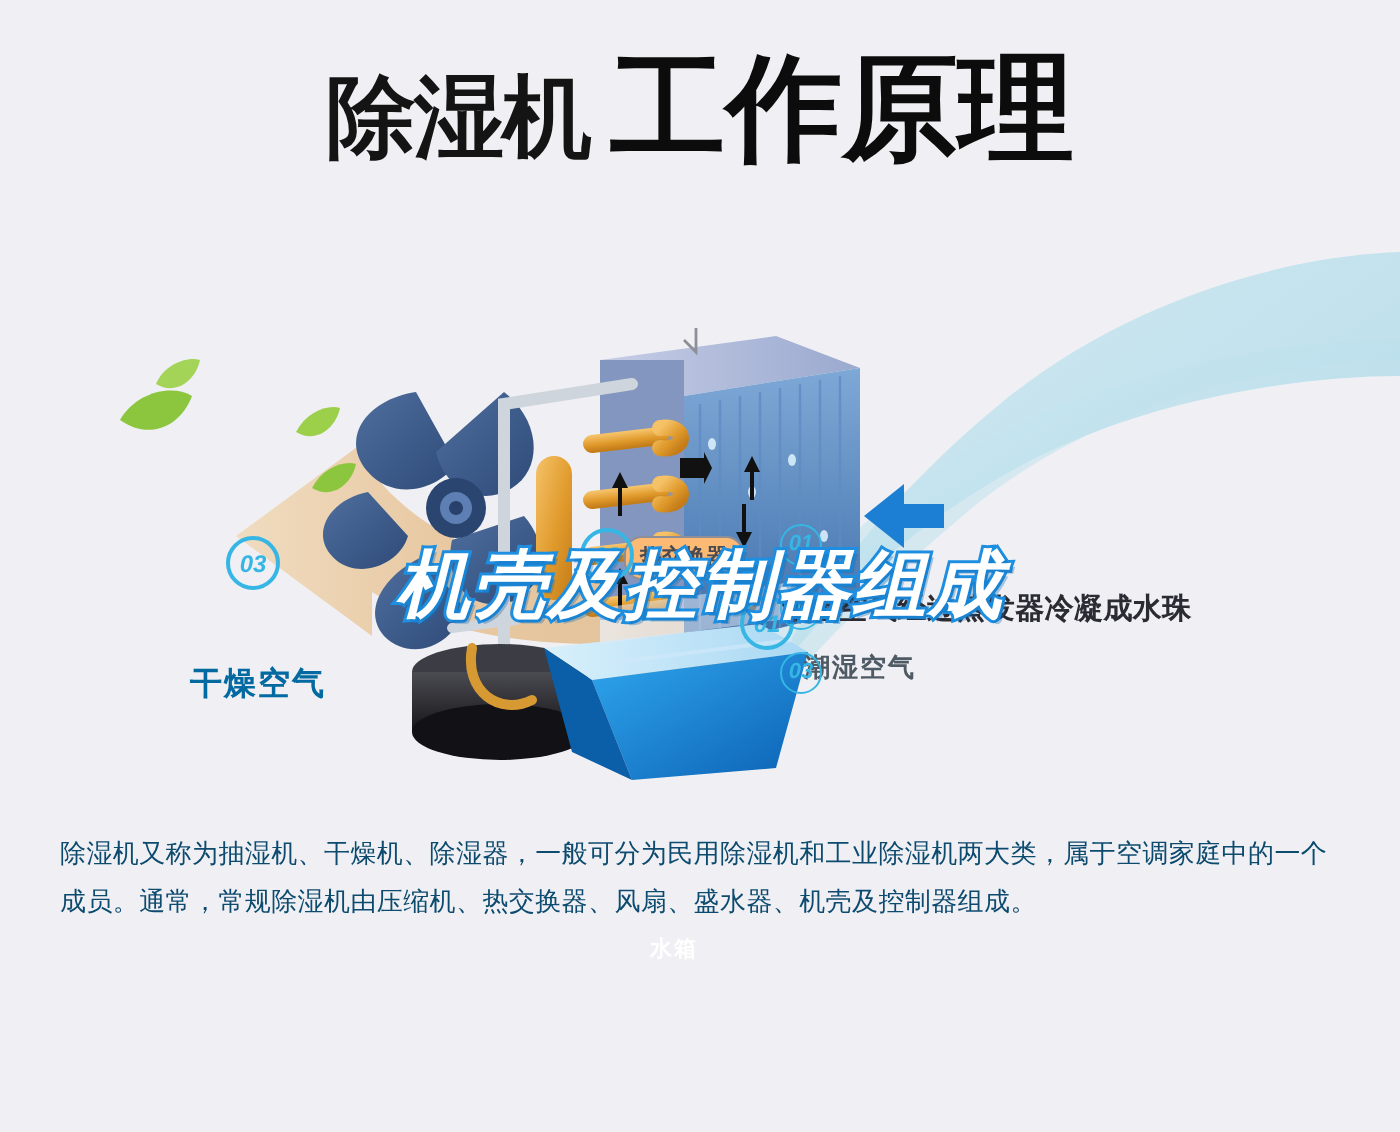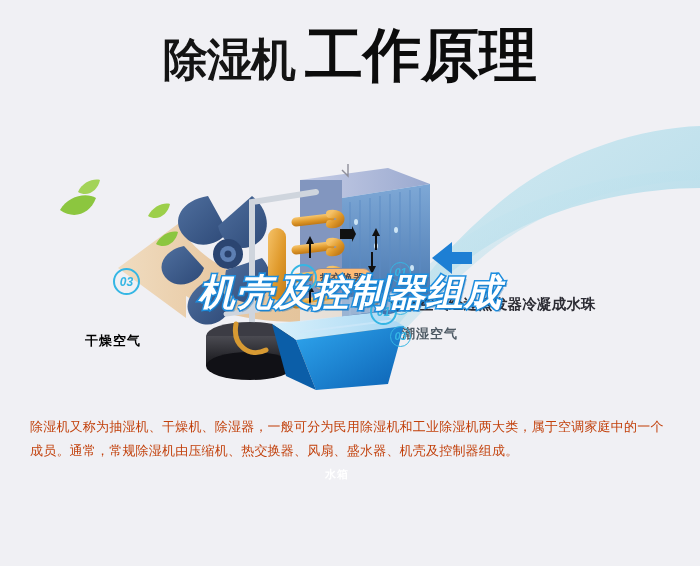--- a/index.html
+++ b/index.html
@@ -25,21 +25,21 @@
     font-size:58px;font-weight:bold;color:#0c0c0c;letter-spacing:0px;
     margin-left:10px;vertical-align:baseline;
   }
 
   
   .illus{position:absolute;left:0;top:118px;width:700px;height:280px;}
   .illus svg{display:block;}
 
   
   .lbl{position:absolute;font-weight:bold;white-space:nowrap;}
-  .lbl-dry{left:85px;top:214px;font-size:13px;color:#000000;letter-spacing:1px;}
+  .lbl-dry{left:95px;top:214px;font-size:16px;color:#0369a1;letter-spacing:1px;}
   .lbl-humid{left:402px;top:207px;font-size:13px;color:#4e5a64;letter-spacing:1px;}
   .lbl-tank{left:325px;top:349px;font-size:11px;color:#ffffff;letter-spacing:1px;}
   .lbl-hx{
     left:312px;top:150px;font-size:11px;color:#4a4a52;letter-spacing:0px;
     background:#fdba74;border:1.4px solid #8e8e99;border-radius:9px;
     padding:2px 7px 3px;
   }
 
   
   .badge{
@@ -76,21 +76,21 @@
   }
   .legend-text{
     font-size:14.5px;color:#2b2b33;font-weight:bold;white-space:nowrap;
     letter-spacing:.2px;
   }
 
   
   .copy{position:absolute;left:30px;top:415px;width:645px;}
   .copy p{
     margin:0 0 18px 0;
-    font-size:13px;line-height:1.85;color:#c2410c;
+    font-size:13px;line-height:1.85;color:#0c4a6e;
     letter-spacing:.2px;text-align:left;
   }
 </style>
 </head>
 <body>
 
 <div class="page">
 
   <div class="title-wrap">
     <span class="title-small">除湿机</span><span class="title-big">工作原理</span>

